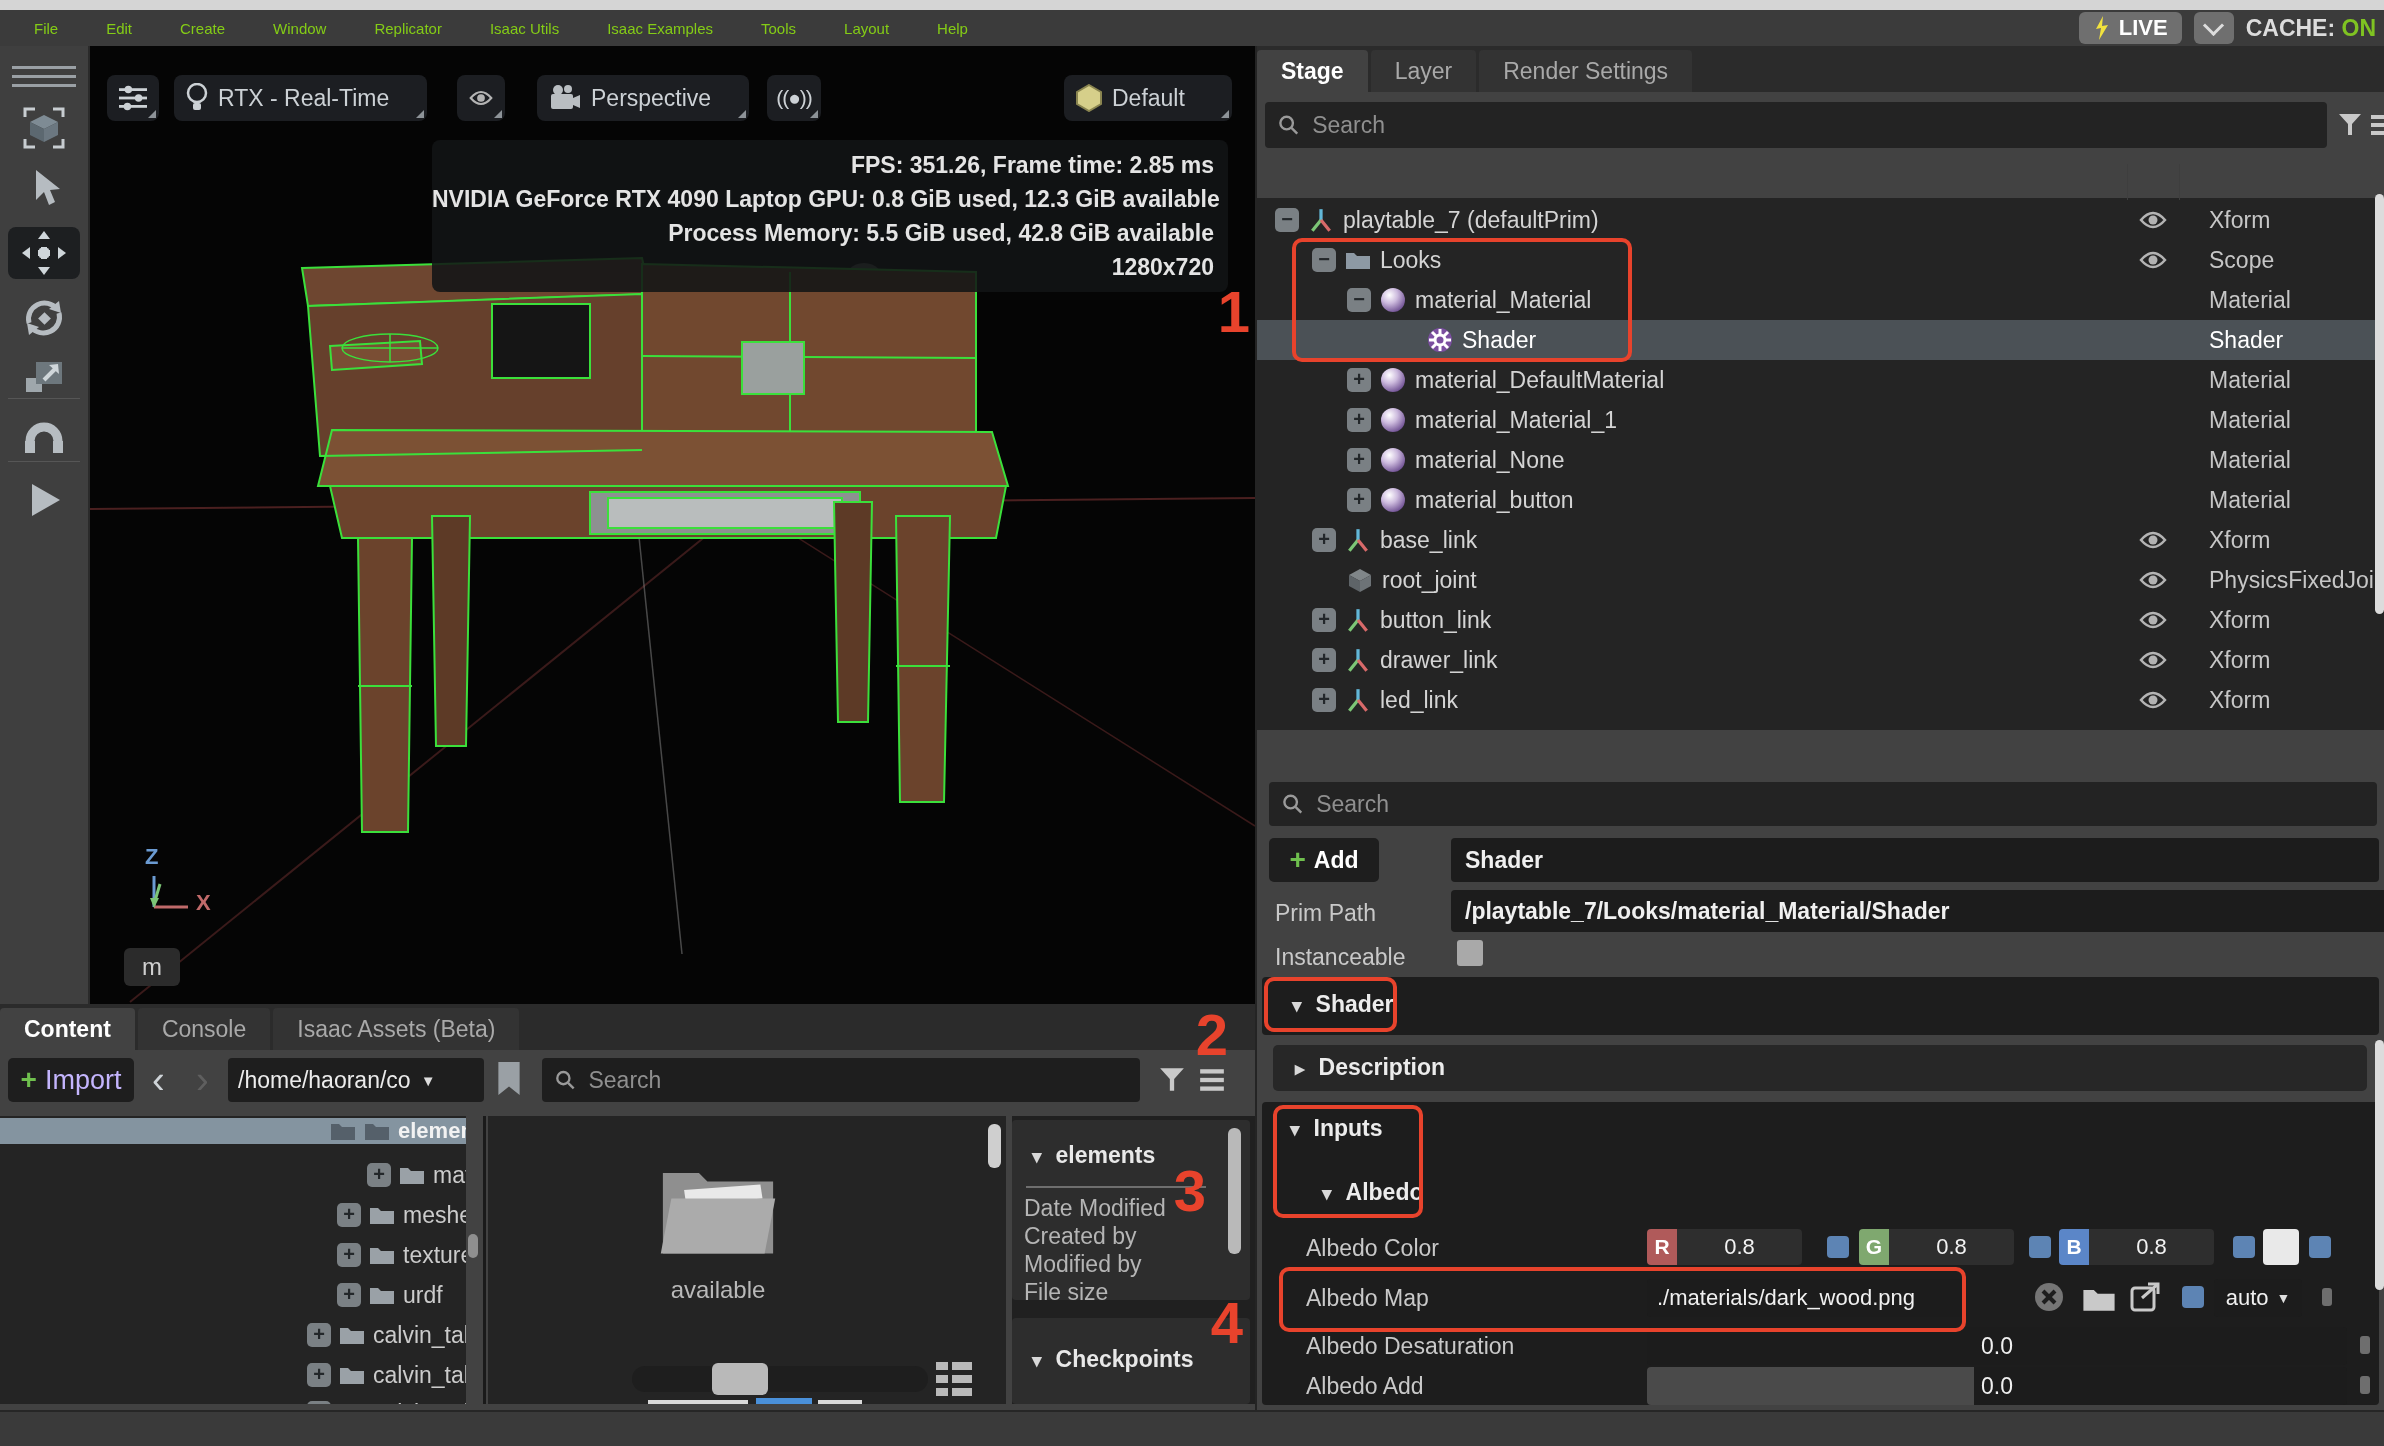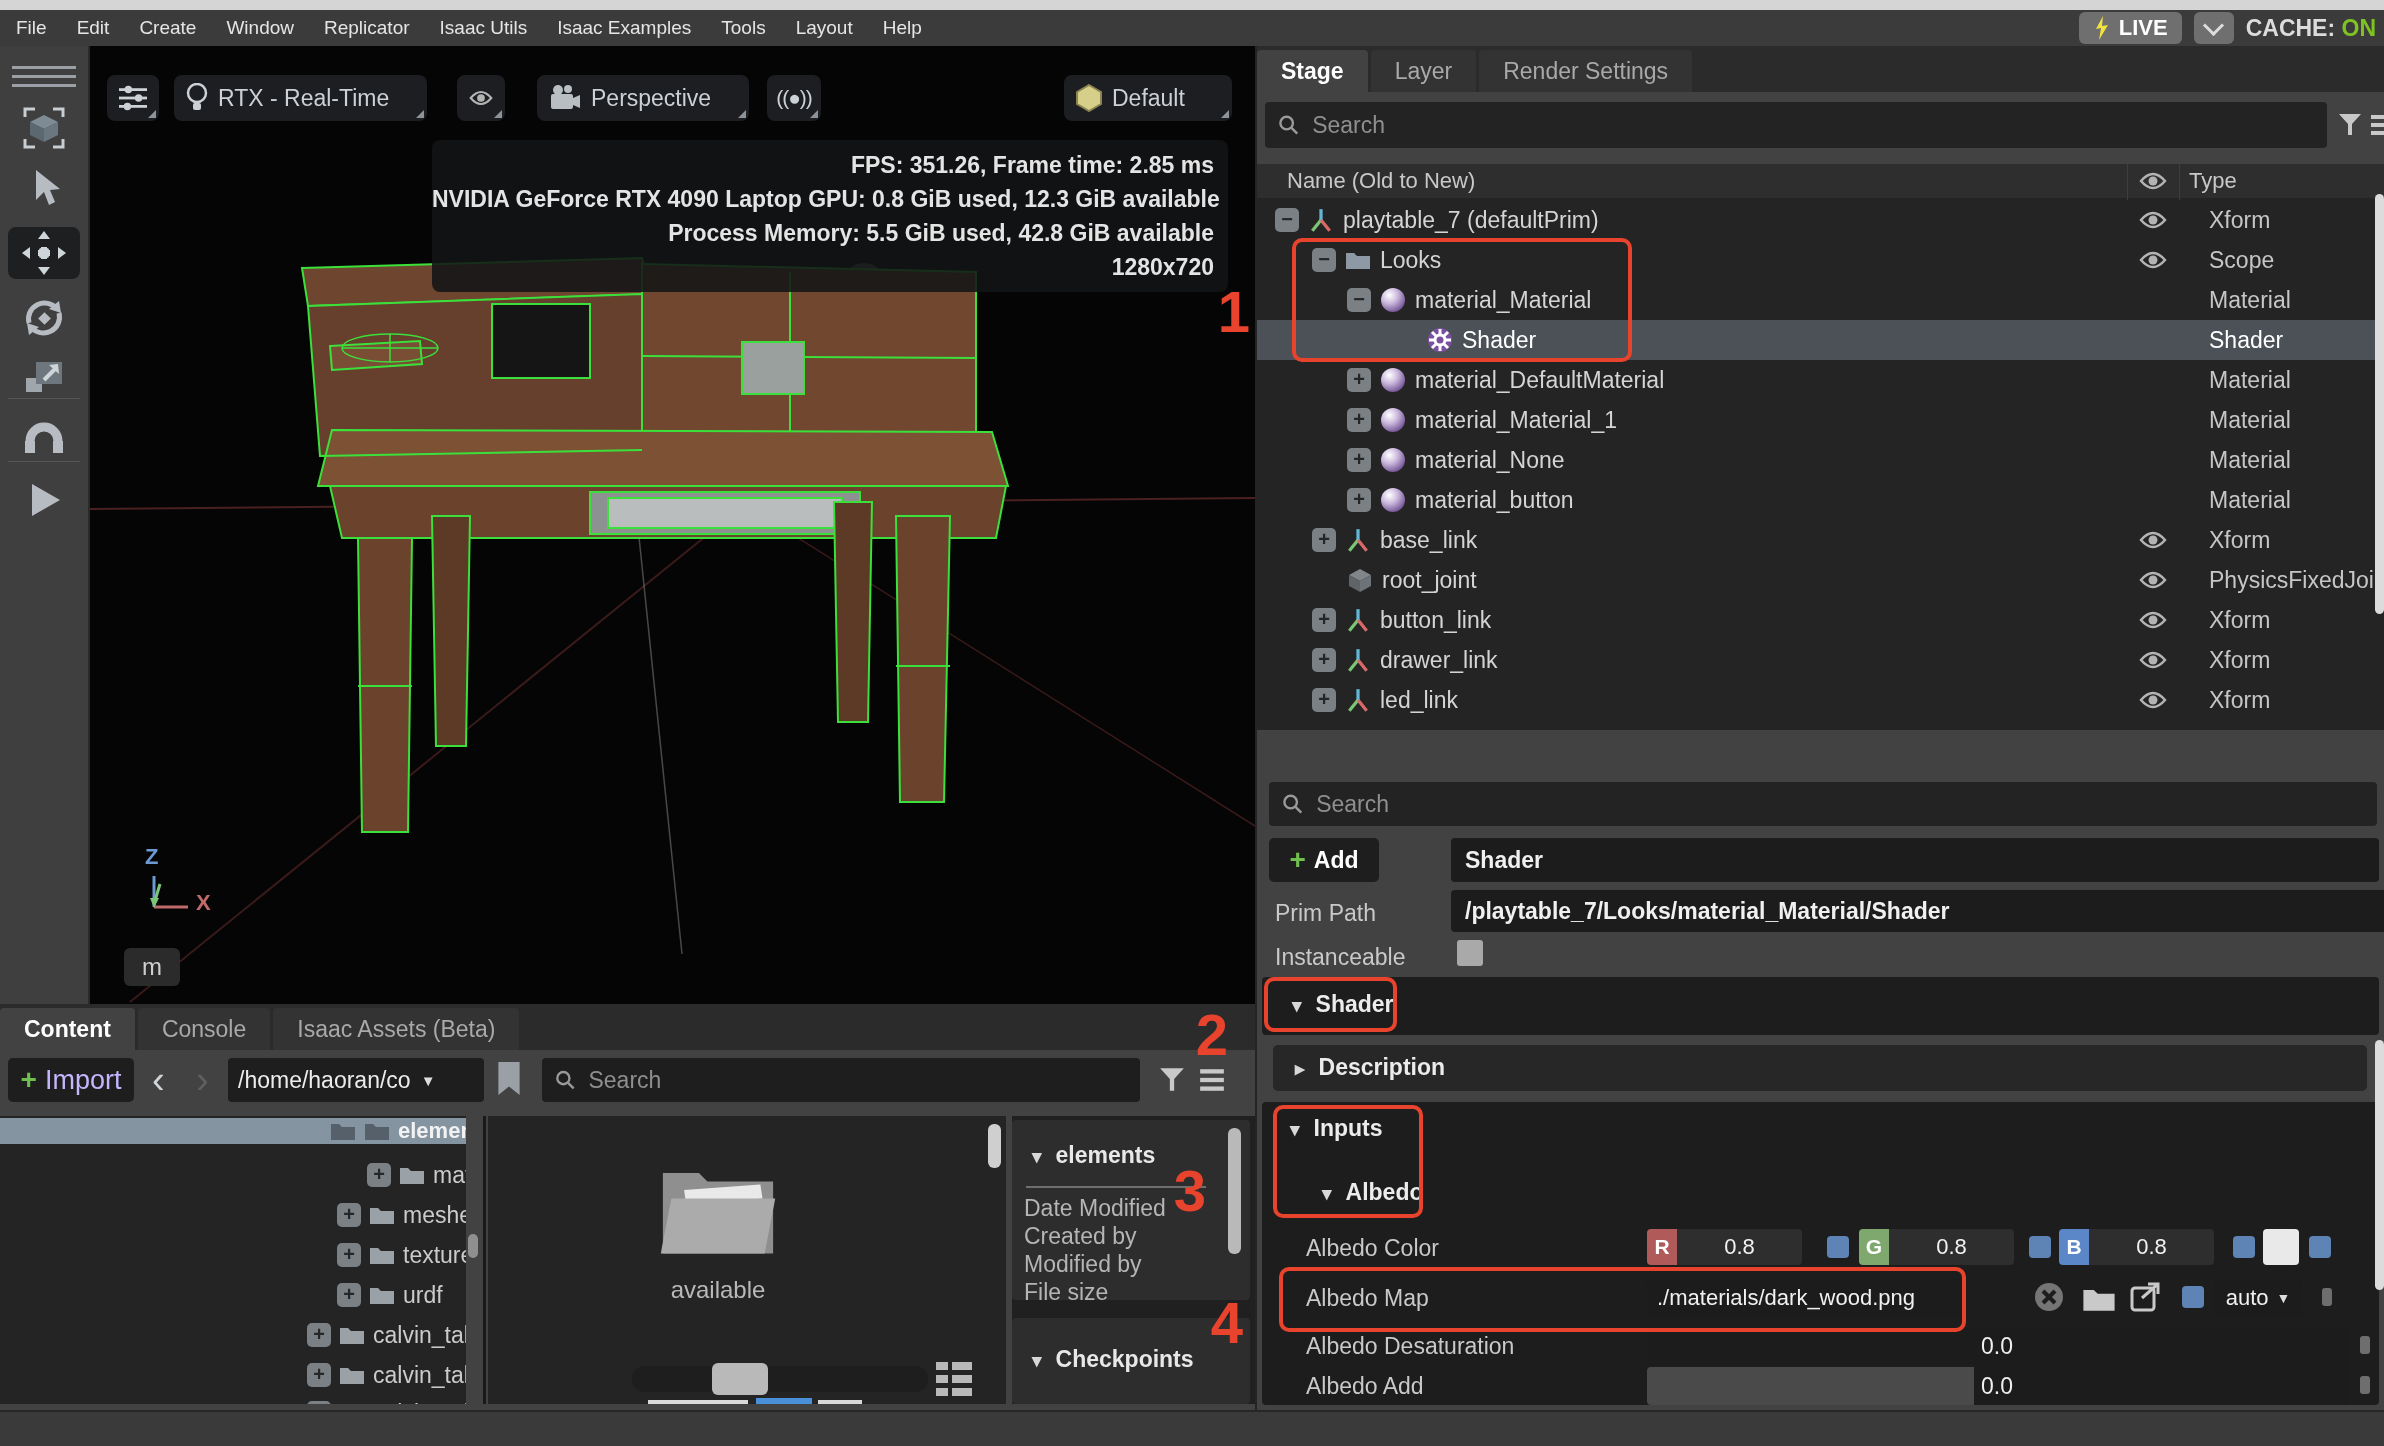--- a/index.html
+++ b/index.html
@@ -2,21 +2,21 @@
 <html><head>
 <meta charset="utf-8">
 <style>
   html,body{margin:0;padding:0;background:#222;}
   #root{position:relative;width:2384px;height:1446px;background:#333;font-family:"Liberation Sans",sans-serif;overflow:hidden;color:#ddd;}
   .abs{position:absolute;}
   
   #menubar{position:absolute;left:0;top:0;width:2384px;height:46px;background:#3b3b3b;}
   #topstrip{position:absolute;left:0;top:0;width:2384px;height:10px;background:#d5d5d5;}
   #menuitems{position:absolute;left:16px;top:10px;height:36px;display:flex;gap:30px;align-items:center;}
-  .mitem{font-size:19px;color:#e5e5e5;white-space:nowrap;cursor:default;}
+  .mitem{font-size:15px;color:#84cc16;white-space:nowrap;cursor:default;margin-left:18px;}
   #menuright{position:absolute;right:8px;top:12px;height:32px;display:flex;align-items:center;gap:12px;}
   #livebtn{display:flex;align-items:center;gap:8px;background:#6f6f6f;border-radius:6px;height:32px;padding:0 14px;}
   #livebtn span{font-size:22px;font-weight:bold;color:#fff;}
   #livedrop{width:40px;height:32px;background:#6f6f6f;border-radius:6px;display:flex;align-items:center;justify-content:center;}
   .chev{width:12px;height:12px;border-right:3px solid #ddd;border-bottom:3px solid #ddd;transform:rotate(45deg);margin-top:-6px;}
   #cache{font-size:23px;font-weight:bold;color:#dcdcdc;white-space:nowrap;}
   #cache b{color:#7fc322;}
   
   #ltoolbar{position:absolute;left:0;top:46px;width:88px;height:958px;background:#3f3f3f;border-right:2px solid #2a2a2a;}
   .tool{position:absolute;left:8px;width:72px;height:52px;display:flex;align-items:center;justify-content:center;border-radius:8px;}
@@ -358,27 +358,20 @@
     <input type="text" placeholder="Search" style="">
   </div>
   <svg class="abs" style="left:1080px;top:66px" width="26" height="26" viewBox="0 0 26 26">
         <use href="#i-funnel"></use>
       </svg>
   <svg class="abs" style="left:1112px;top:66px" width="26" height="26" viewBox="0 0 26 26">
         <use href="#i-hamburger"></use>
       </svg>
 
   <div id="stagebody"></div>
-  <div id="stageheader">
-    <span class="hname">Name (Old to New)</span>
-    <svg class="abs" style="left:882px;top:6px" width="28" height="22" viewBox="0 0 28 20">
-          <use href="#i-eye"></use>
-        </svg>
-    <span class="htype">Type</span>
-  </div>
   <div class="coldiv" style="left:870px"></div>
   <div class="coldiv" style="left:922px"></div>
 
   <div id="srows">
     <div class="srow p0">
       <span class="exp minus"></span>
       <svg class="ticon">
             <use href="#i-xform"></use>
           </svg>
       <span class="slabel">playtable_7 (defaultPrim)</span>

